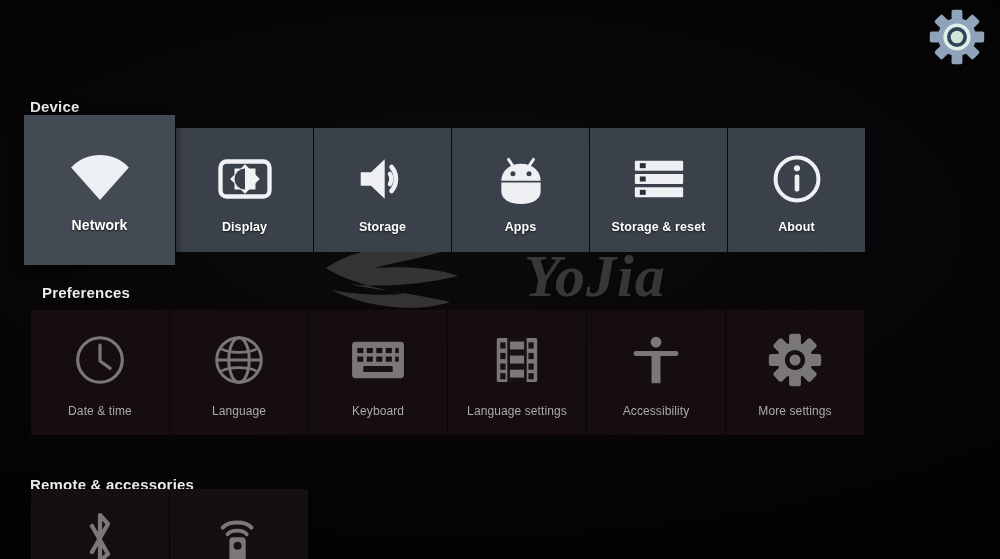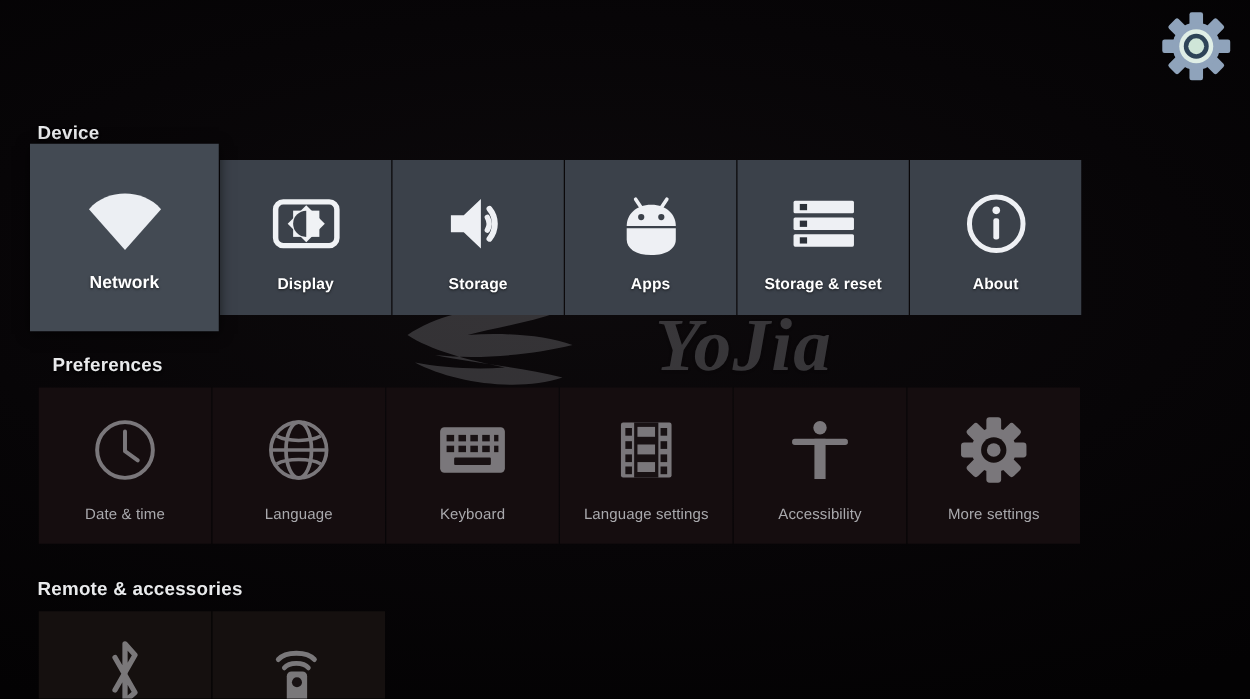--- a/index.html
+++ b/index.html
@@ -369,21 +369,21 @@
             <circle r="21"></circle>
             <circle r="12" fill="#15100f"></circle>
             <circle r="6.5"></circle>
           </g>
         </svg>
       </div>
       <div class="tile-label">More settings</div>
     </div>
   </div>
 
-  <div class="section-title" style="left:30px; top:463px;">Remote &amp; accessories</div>
+  <div class="section-title" style="left:30px; top:476px;">Remote &amp; accessories</div>
 
   <div class="row row-remote" style="left:31px; top:489px;">
 
     <div class="tile">
       <div class="icon-wrap dim-icon">
         <svg viewBox="0 0 40 62" width="42" height="62">
           <path d="M12 16 L28 44 L20 51 L20 5 L28 14 L12 42" fill="none" stroke="#b9b9bd" stroke-width="4.2" stroke-linecap="round" stroke-linejoin="round"></path>
         </svg>
       </div>
       <div class="tile-label"></div>

